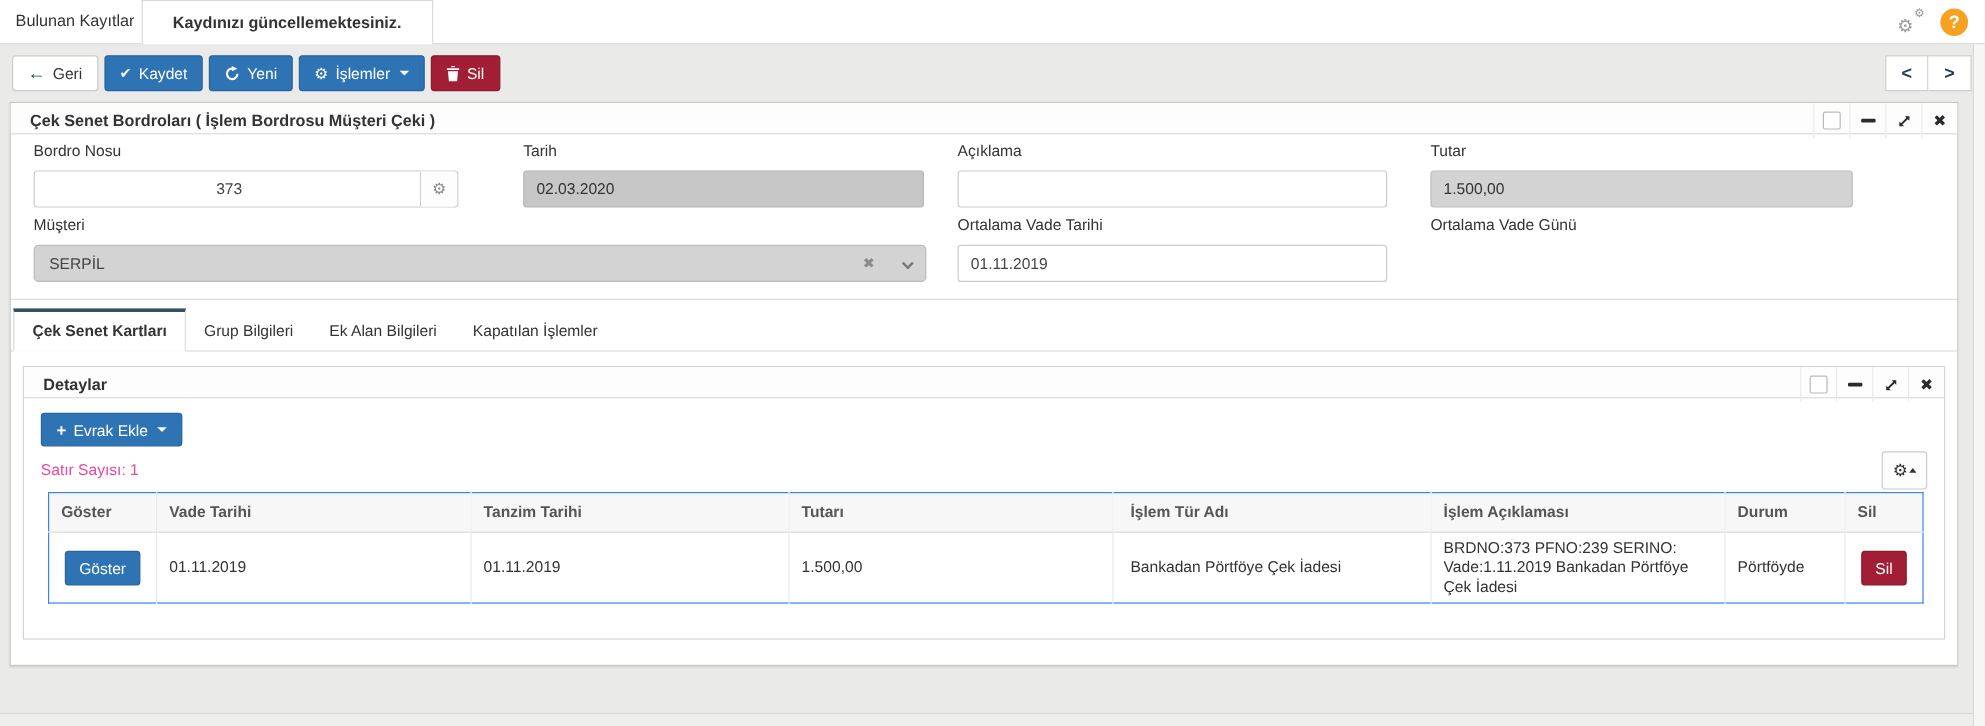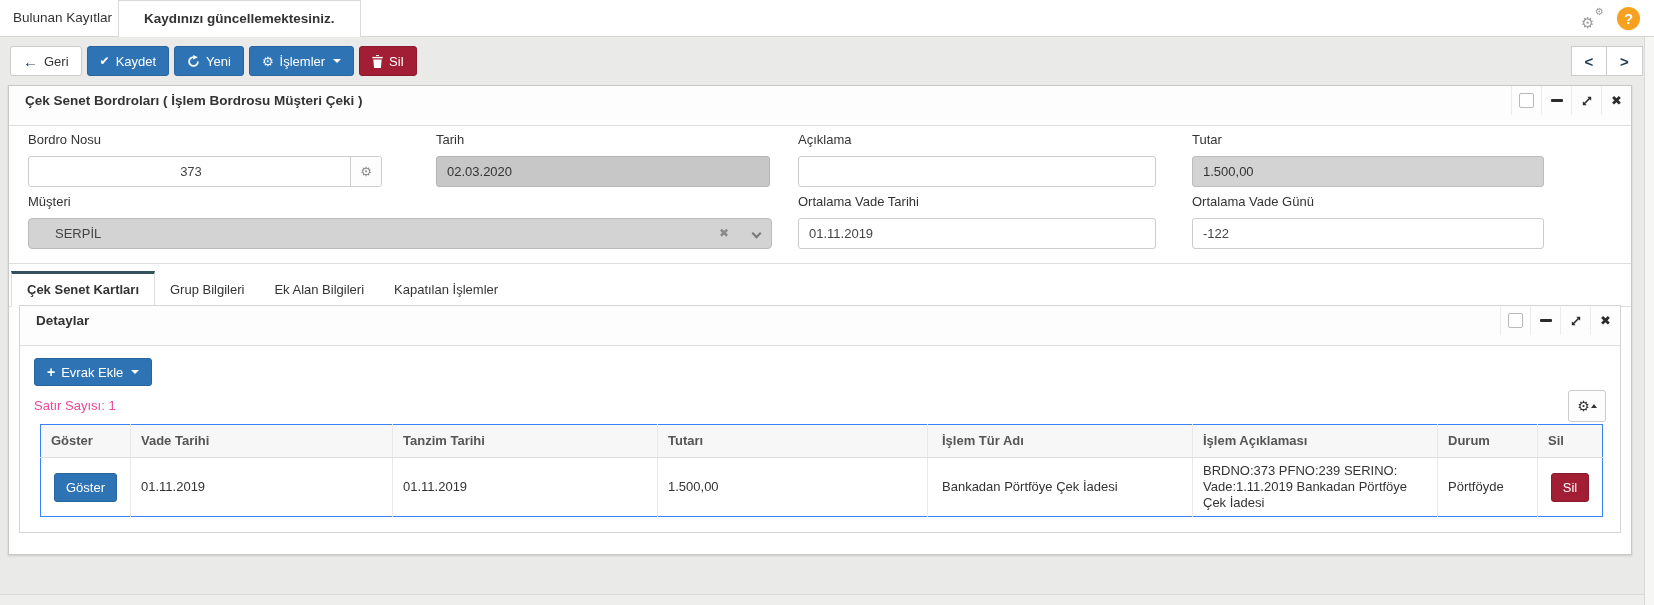--- a/index.html
+++ b/index.html
@@ -34,41 +34,41 @@
   .icon-check { font-size:12px; line-height:1; }
   .icon-gear-white { font-size:13px; line-height:1; }
   .caret-down { width:0; height:0; border-left:4px solid transparent; border-right:4px solid transparent; border-top:4px solid #fff; margin-left:2px; }
   .pager { position:absolute; right:11px; top:9px; display:flex; }
   .pager-btn { width:36px; height:30px; background:#fff; border:1px solid #ccc; color:#223c52; font-weight:bold;
     font-size:15px; display:flex; align-items:center; justify-content:center; cursor:pointer; }
   .pager-btn + .pager-btn { border-left:none; }
   
   .main-panel { position:absolute; left:8px; top:85px; width:1624px; height:470px; background:#fff;
     border:1px solid #c8c8c6; box-shadow:0 1px 2px rgba(0,0,0,.14); }
-  .panel-head { position:relative; height:40px; border-bottom:1px solid #ddd; background:#fdfdfd; }
+  .panel-head { position:relative; height:26px; border-bottom:1px solid #ddd; background:#fdfdfd; }
   .panel-title { position:absolute; left:16px; top:0; line-height:30px; font-weight:bold; font-size:13.5px; color:#333; }
   .panel-controls { position:absolute; right:0; top:0; height:29px; display:flex; }
   .pc-cell { width:30px; display:flex; align-items:center; justify-content:center; border-left:1px solid #ececec; cursor:pointer; color:#2b2b2b; }
   .pc-checkbox { width:15px; height:15px; background:#fff; border:1px solid #b9b9b9; border-radius:2px; }
   .pc-minus { width:12px; height:3px; background:#2b2b2b; border-radius:1px; }
   .pc-close { font-size:13px; font-weight:bold; line-height:1; }
   
   .form-body { position:relative; height:138px; border-bottom:1px solid #ddd; }
   .field { position:absolute; }
   .flabel { display:block; font-size:13px; color:#333; margin-bottom:8px; line-height:16px; }
   .finput { width:100%; height:31px; border:1px solid #ccc; border-radius:3px; padding:0 10px; font-size:13px;
     color:#444; background:#fff; font-family:"Liberation Sans","DejaVu Sans",sans-serif; }
   .finput.dis-dark  { background:#c7c7c7; border-color:#b5b5b5; color:#333; }
   .finput.dis-light { background:#d3d3d3; border-color:#bdbdbd; color:#333; }
   .input-group { position:relative; }
   .input-group .finput { padding-right:38px;text-align:center; }
   .input-addon { position:absolute; right:1px; top:1px; bottom:1px; width:31px; border-left:1px solid #ccc;
     display:flex; align-items:center; justify-content:center; color:#8a8a8a; font-size:13px; cursor:pointer; background:#fdfdfd; border-radius:0 3px 3px 0; }
   .select-disabled { position:relative; height:31px; background:#d3d3d3; border:1px solid #bbb; border-radius:4px;
-    line-height:29px; padding:0 26px; color:#444; font-size:13px; }
+    line-height:29px; padding:0 12px; color:#444; font-size:13px; }
   .sel-clear { position:absolute; right:42px; top:0; line-height:29px; color:#8a8a8a; font-size:12px; font-weight:bold; cursor:pointer; }
   .sel-chev { position:absolute; right:11px; top:11px; width:7px; height:7px; border-right:2px solid #777;
     border-bottom:2px solid #777; transform:rotate(45deg); cursor:pointer; }
   
   .tabs2 { display:flex; align-items:flex-end; height:43px; padding-left:2px; border-bottom:1px solid #ddd; }
   .tab2 { padding:10px 15px 9px; font-size:13px; color:#333; cursor:pointer; line-height:15px; }
   .tab2.active { border:1px solid #ddd; border-top:3px solid #33525b; border-bottom:1px solid #fff;
     margin-bottom:-1px; font-weight:bold; background:#fff; padding-top:8px; }
   
   .detaylar { position:absolute; left:10px; top:219px; width:1602px; height:228px; border:1px solid #d4d4d4; background:#fff; }
@@ -207,21 +207,20 @@
         <span class="sel-clear">✖</span>
         <span class="sel-chev"></span>
       </div>
     </div>
     <div class="field" style="left:789px; top:68px; width:358px;">
       <span class="flabel">Ortalama Vade Tarihi</span>
       <input class="finput" type="text" value="01.11.2019" style="">
     </div>
     <div class="field" style="left:1183px; top:68px; width:352px;">
       <span class="flabel">Ortalama Vade Günü</span>
-      <input class="finput" type="text" value="-122" style="">
     </div>
   </div>
 
   <div class="tabs2">
     <span class="tab2 active">Çek Senet Kartları</span>
     <span class="tab2">Grup Bilgileri</span>
     <span class="tab2">Ek Alan Bilgileri</span>
     <span class="tab2">Kapatılan İşlemler</span>
   </div>
 

